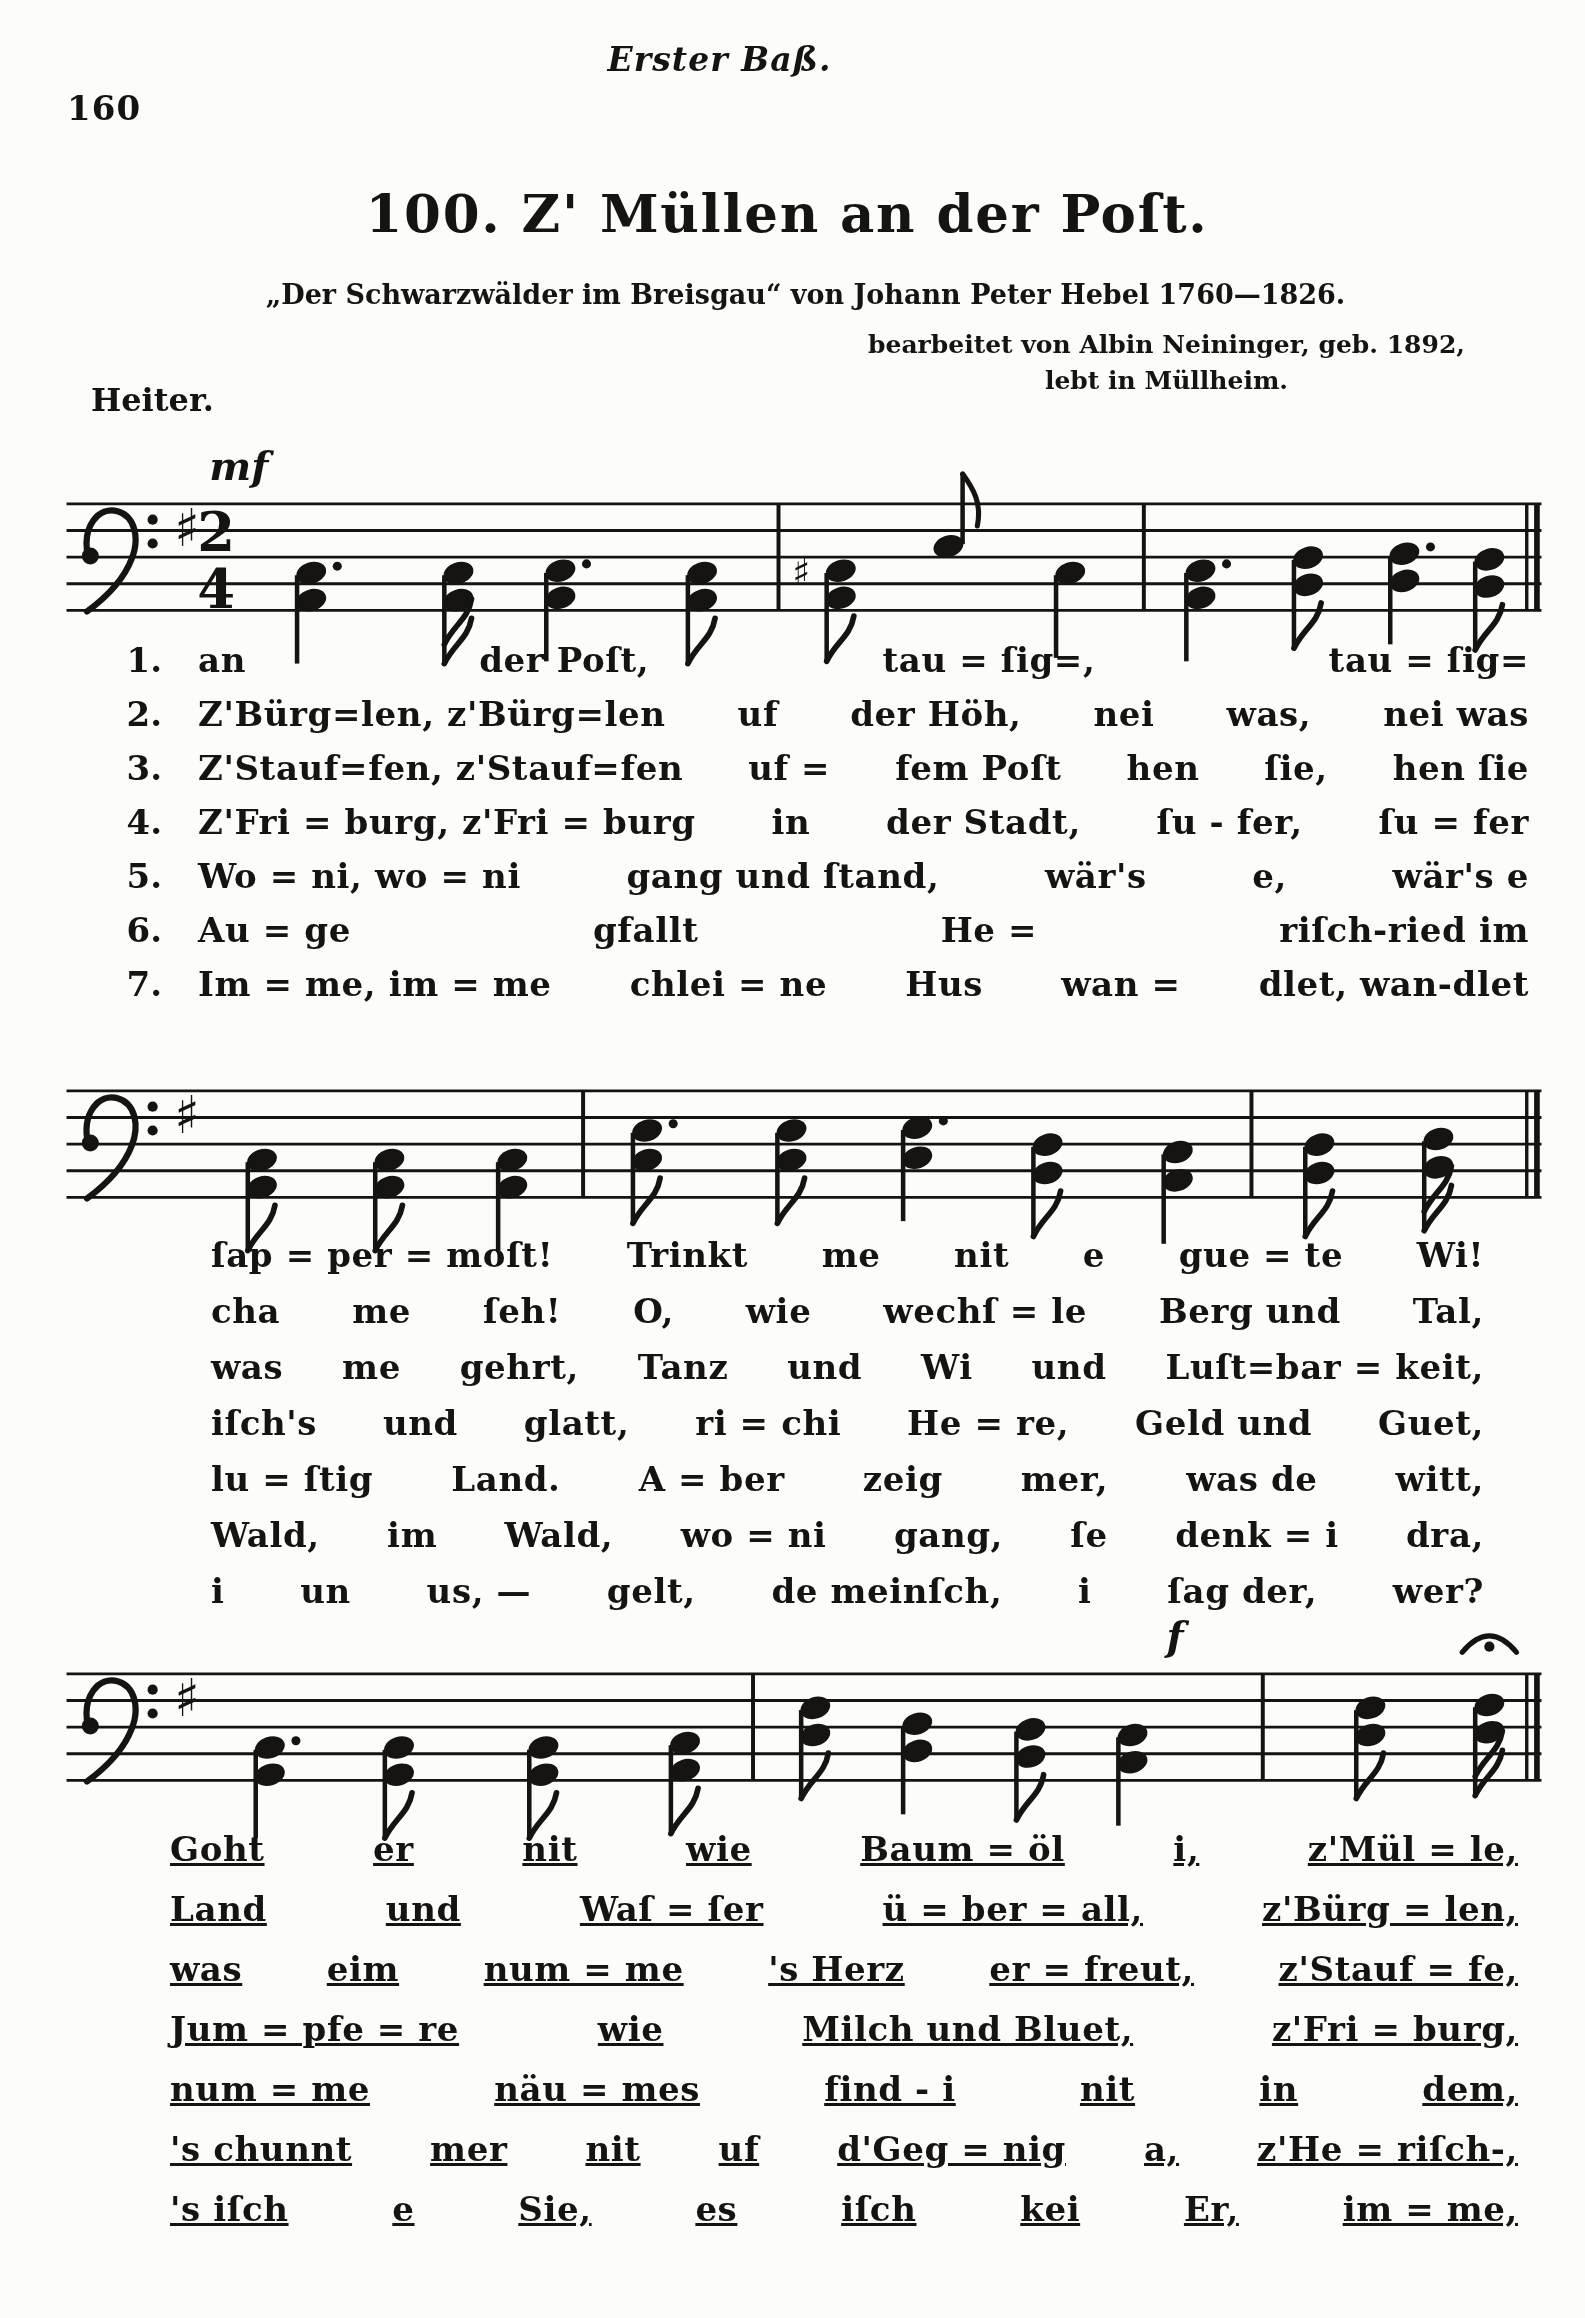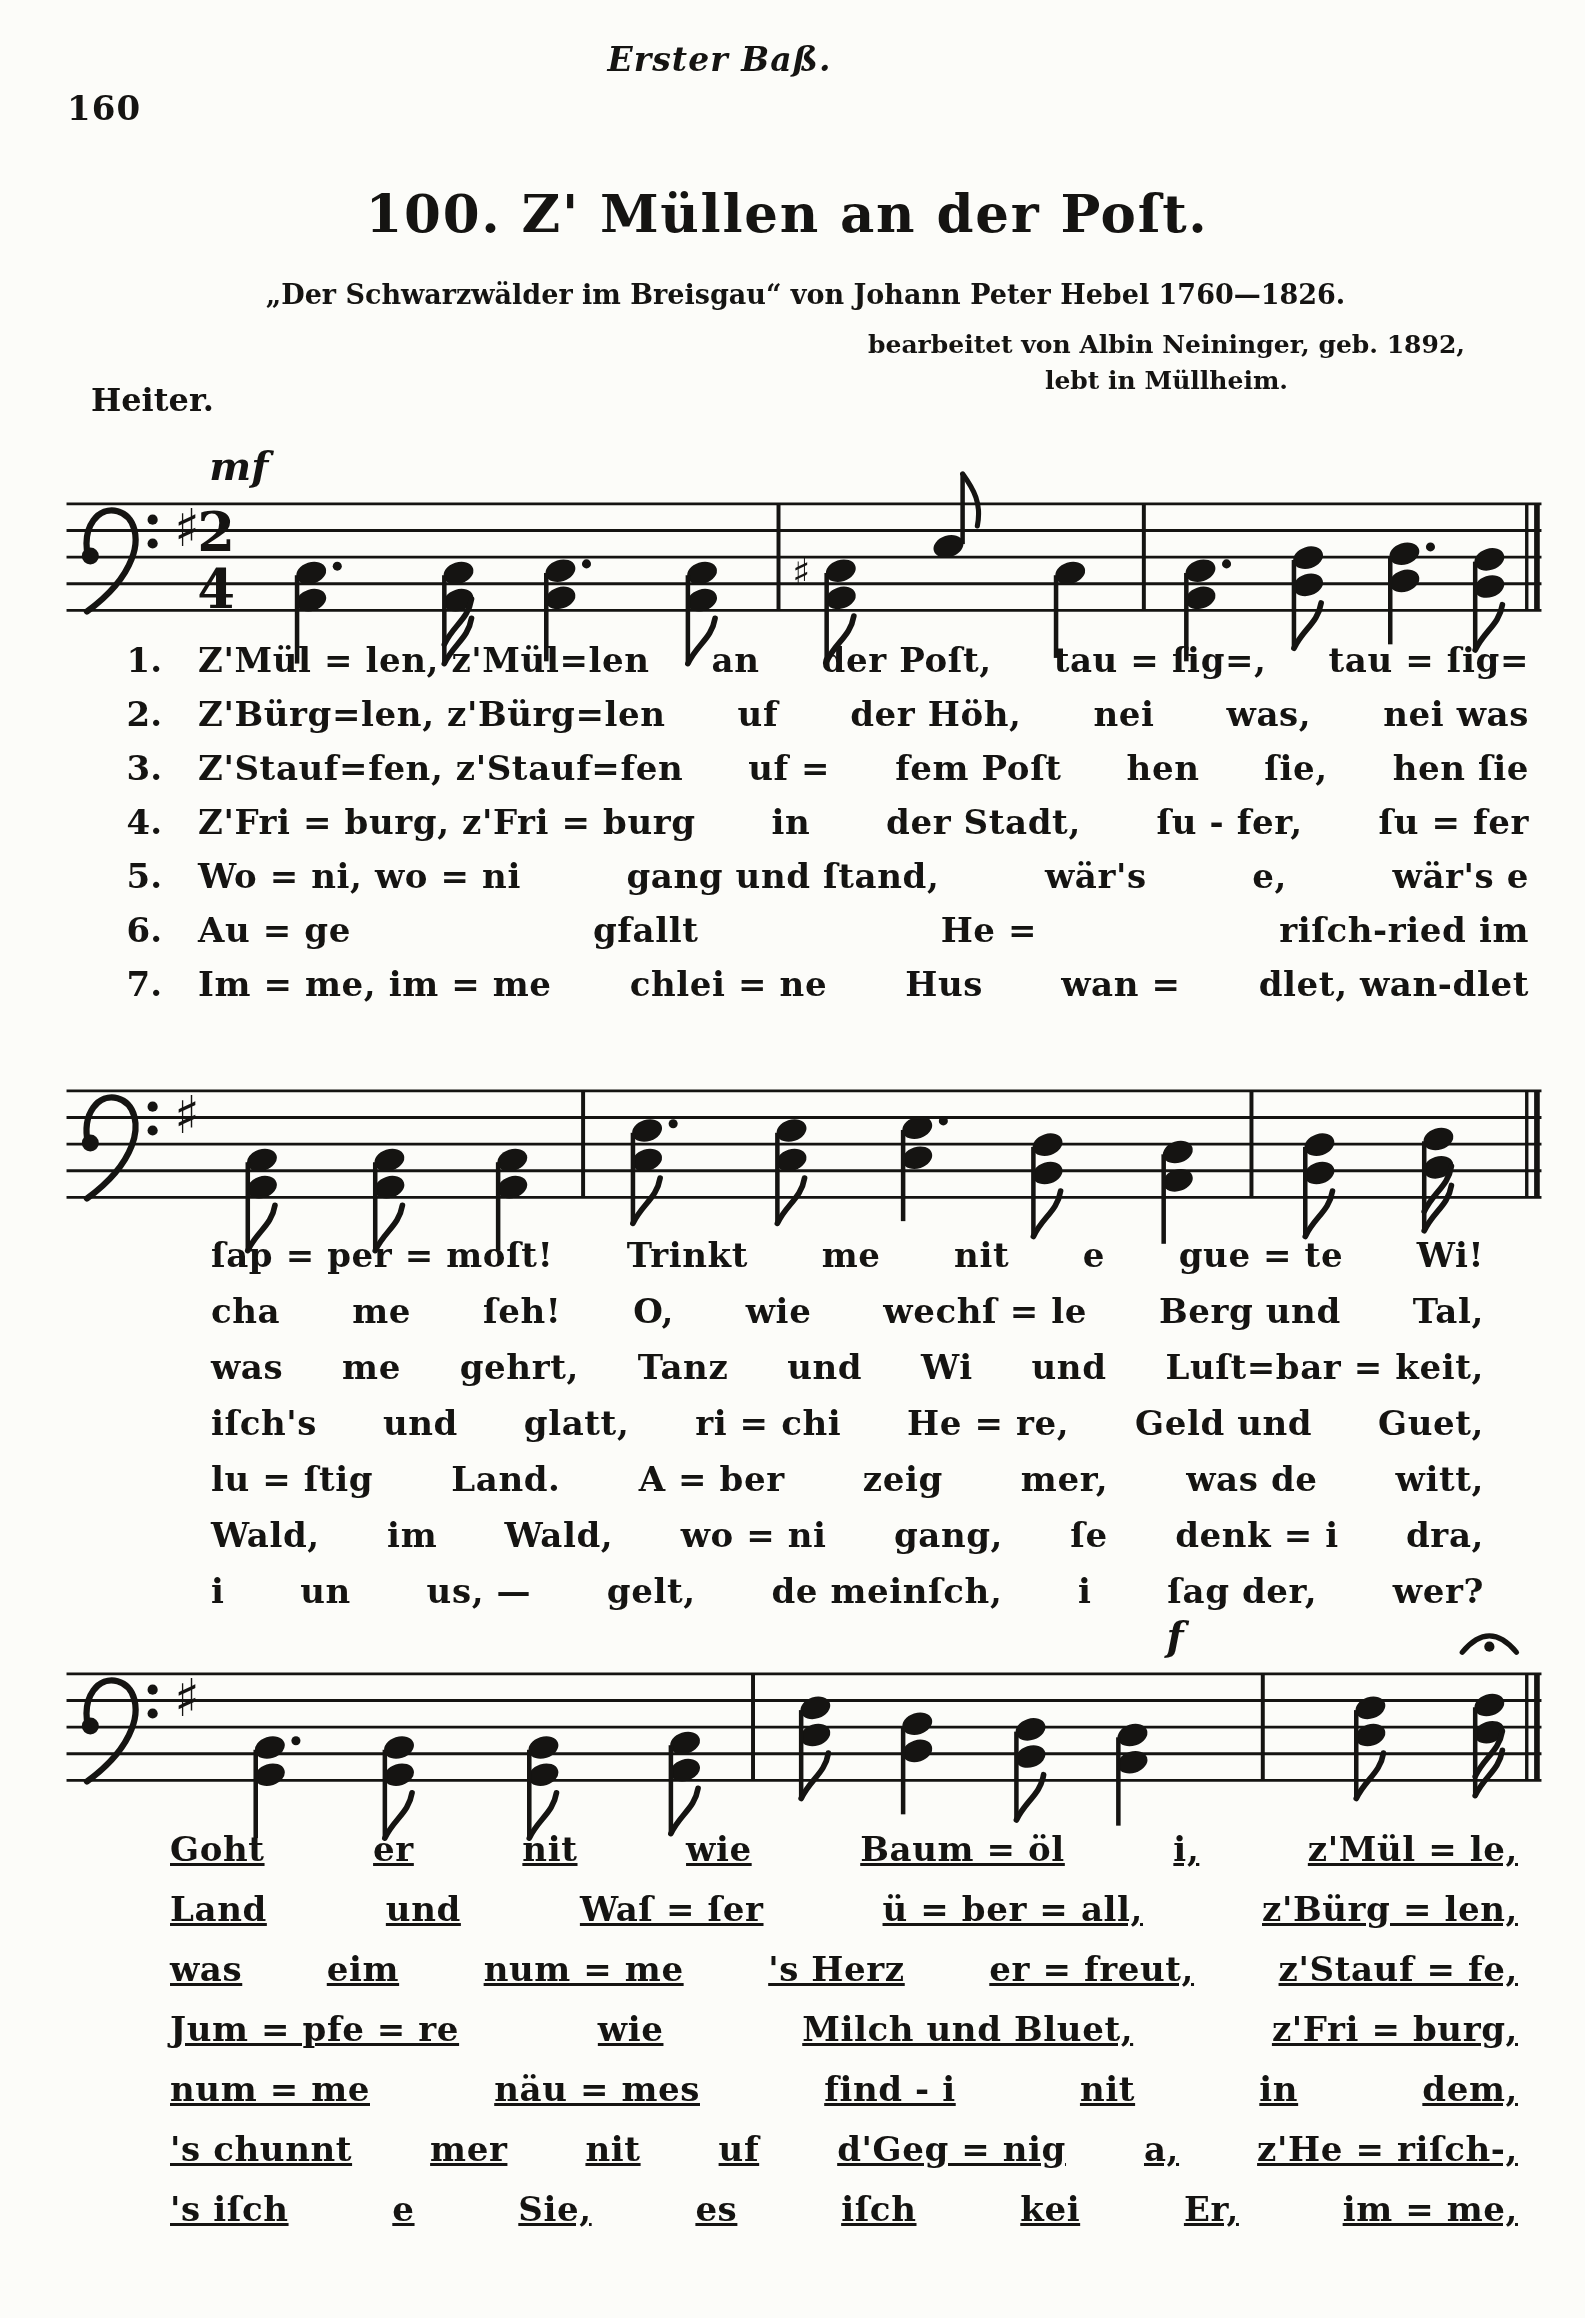--- a/index.html
+++ b/index.html
@@ -314,21 +314,20 @@
         <line x1="2120" y1="100" x2="2120" y2="288" stroke="#151412" stroke-width="7"></line>
         <line x1="2586" y1="100" x2="2586" y2="288" stroke="#151412" stroke-width="6"></line>
         <line x1="2604" y1="100" x2="2604" y2="288" stroke="#151412" stroke-width="10"></line>
       </g>
     </svg></div>
 
 <div class="abs vblock" id="vb1">
     <div class="vrow">
       <span class="vnum">1.</span>
       <div class="vsegs">
-        <span class="seg">Z'Mül = len, z'Mül=len</span>
         <span class="seg">an</span>
         <span class="seg">der Poſt,</span>
         <span class="seg">tau = ſig=,</span>
         <span class="seg">tau = ſig=</span>
       </div>
     </div>
     <div class="vrow">
       <span class="vnum">2.</span>
       <div class="vsegs">
         <span class="seg">Z'Bürg=len, z'Bürg=len</span>

